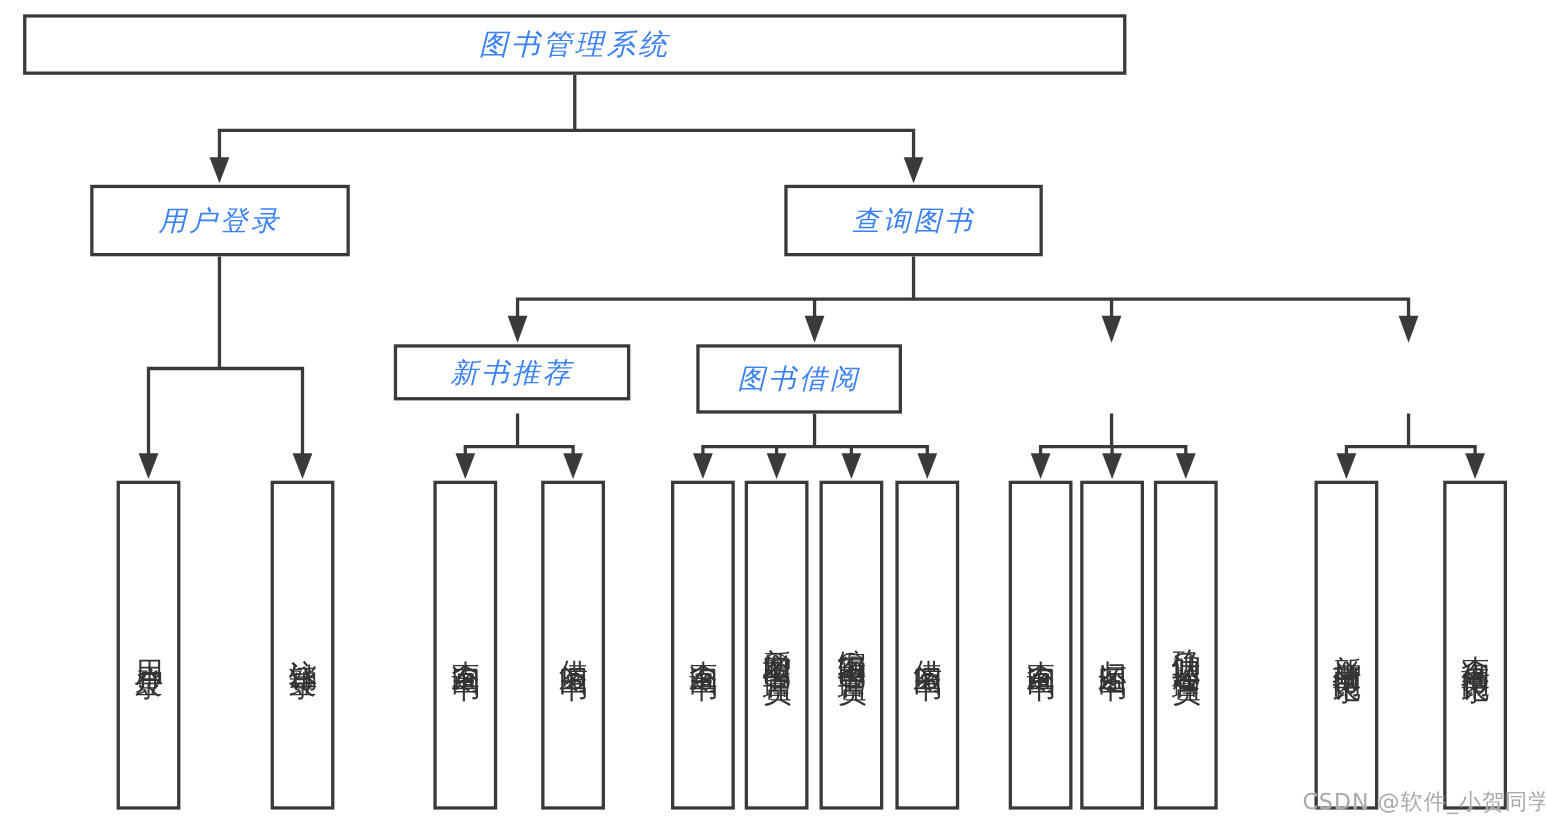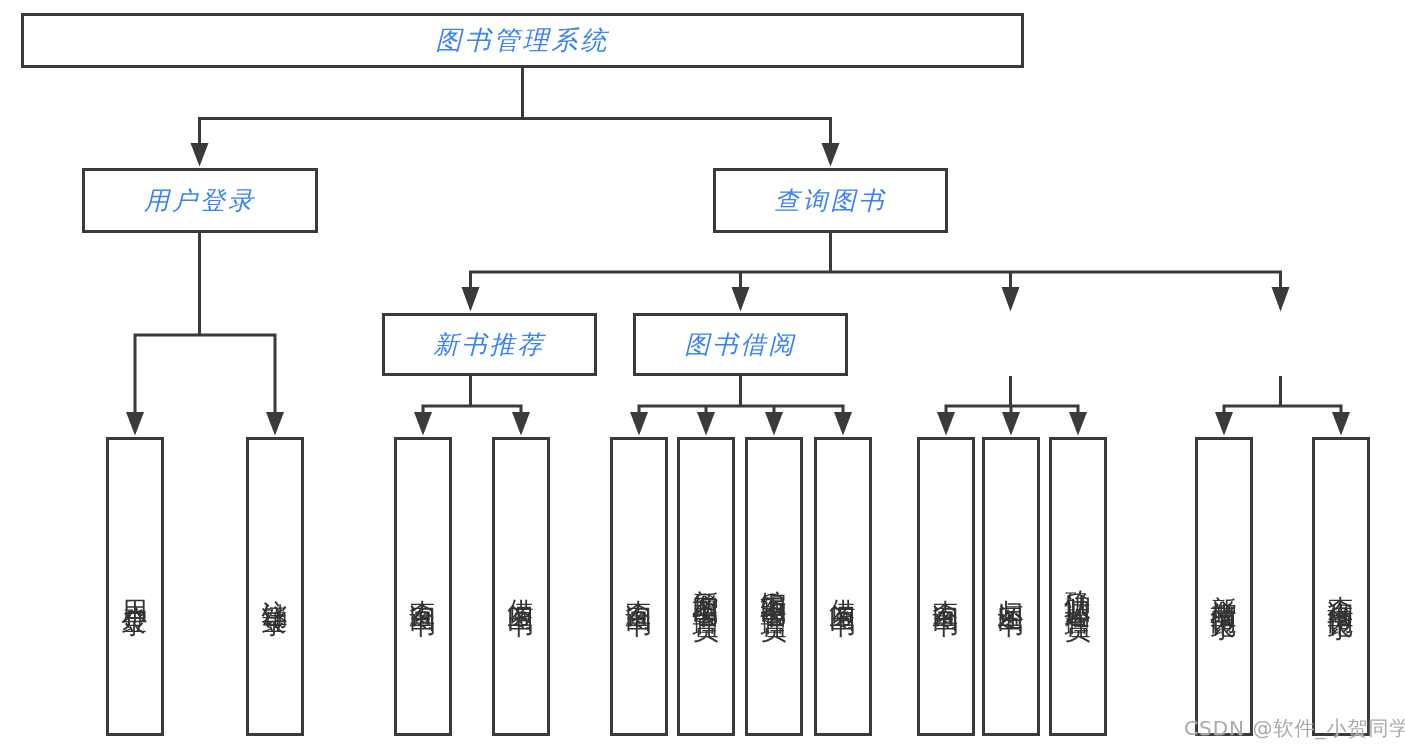--- a/index.html
+++ b/index.html
@@ -126,24 +126,24 @@
     <span class="lbl">图书管理系统</span>
   </div>
 
   <div class="node h" style="left:82px;top:168px;width:236px;height:65px">
     <span class="lbl">用户登录</span>
   </div>
   <div class="node h" style="left:713px;top:168px;width:235px;height:65px">
     <span class="lbl">查询图书</span>
   </div>
 
-  <div class="node h" style="left:382px;top:313px;width:215px;height:63px">
+  <div class="node h" style="left:358px;top:313px;width:215px;height:51px">
     <span class="lbl">新书推荐</span>
   </div>
-  <div class="node h" style="left:633px;top:313px;width:215px;height:63px">
+  <div class="node h" style="left:633px;top:313px;width:187px;height:63px">
     <span class="lbl">图书借阅</span>
   </div>
 
   <div class="node v" style="left:106px;top:437px">
     <span class="vlbl">用户登录</span>
   </div>
   <div class="node v" style="left:246px;top:437px">
     <span class="vlbl">注销登录</span>
   </div>
 

